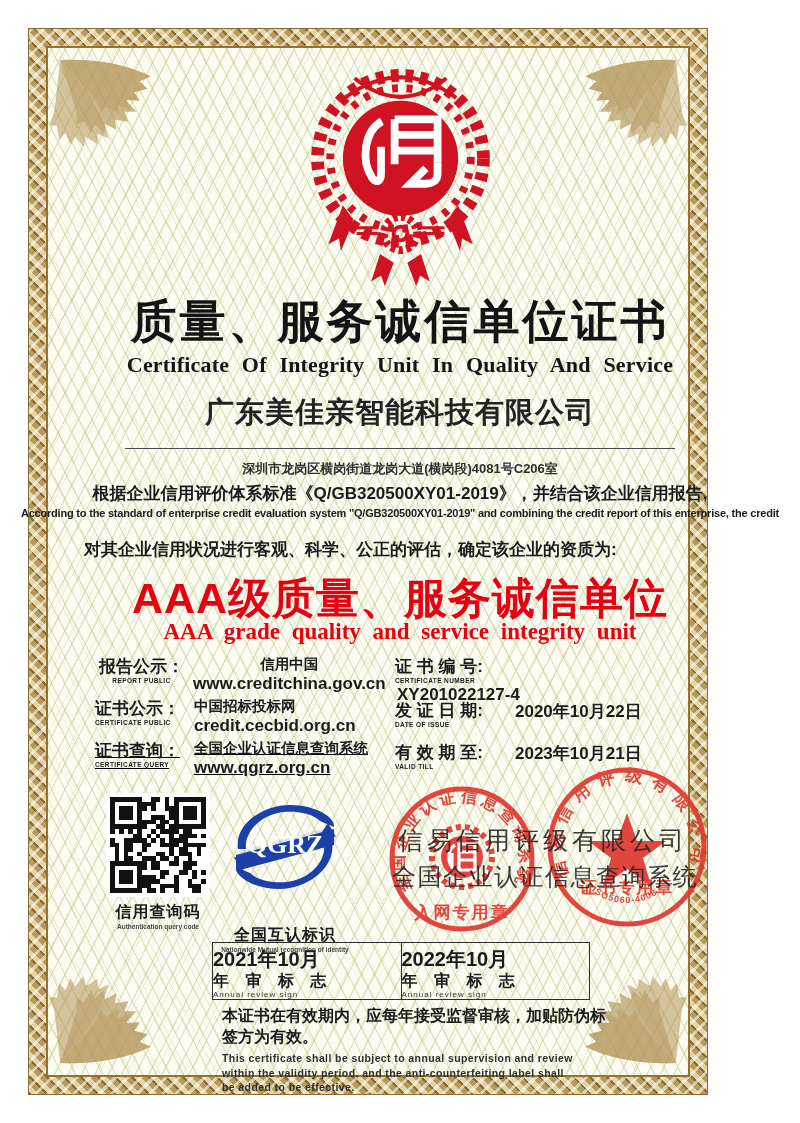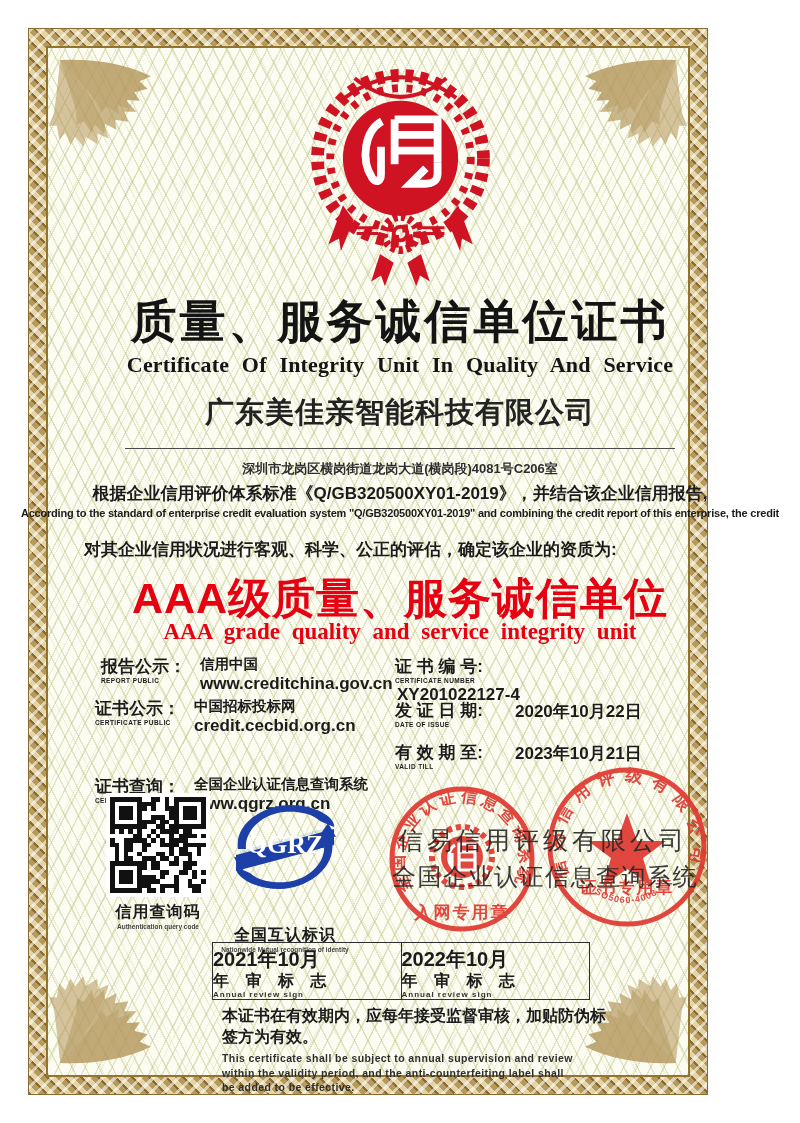--- a/index.html
+++ b/index.html
@@ -64,21 +64,21 @@
   .ov1{left:398px;top:824px;font-size:25px;letter-spacing:4px;}
   .ov2{left:392px;top:861px;font-size:24px;letter-spacing:1.5px;}
 
   .stamp{z-index:5;opacity:.93;}
 
   .review{left:212px;top:942px;width:376px;height:56px;display:flex;border:1.5px solid #2e2e2e;background:rgba(255,255,255,.0);}
   .cell{flex:1;text-align:left;padding-top:3px;}
   .cell + .cell{border-left:1.5px solid #2e2e2e;}
   .cell .d{font-size:20px;font-weight:600;color:#1b1b1b;}
   .cell .c{font-size:16px;font-weight:bold;color:#1b1b1b;letter-spacing:6px;margin-top:-2px;}
-  .cell .e{font-size:8px;font-weight:bold;color:#333;letter-spacing:1px;margin-top:-2px;}
+  .cell .e{font-size:8px;font-weight:normal;color:#333;letter-spacing:1px;margin-top:-2px;}
 
   .note{left:222px;top:1006px;width:390px;}
   .note .cn{font-size:16px;font-weight:bold;color:#1b1b1b;}
   .note .en{font-size:10.5px;font-weight:bold;color:#2e2e2e;line-height:14.5px;letter-spacing:.4px;margin-top:3px;}
 </style>
 </head>
 <body>
 
 <div class="page">
 
@@ -169,41 +169,41 @@
   <div class="abs hline"></div>
   <div class="abs ctr address">深圳市龙岗区横岗街道龙岗大道(横岗段)4081号C206室</div>
 
   <div class="abs ctr p1cn">根据企业信用评价体系标准《Q/GB320500XY01-2019》，并结合该企业信用报告,</div>
   <div class="abs ctr p1en">According to the standard of enterprise credit evaluation system "Q/GB320500XY01-2019" and combining the credit report of this enterprise, the credit</div>
   <div class="abs p2cn">对其企业信用状况进行客观、科学、公正的评估，确定该企业的资质为:</div>
 
   <div class="abs ctr gradecn">AAA级质量、服务诚信单位</div>
   <div class="abs ctr gradeen">AAA grade quality and service integrity unit</div>
 
-  <div class="abs inforow" style="left:101px;top:655px;">
+  <div class="abs inforow" style="left:94px;top:655px;text-align:center;">
     <div class="lab">
         <div class="cn">报告公示：</div>
       <div class="en">REPORT PUBLIC</div>
       </div>
     <div class="val">
         <div class="l1">信用中国</div>
       <div class="l2">www.creditchina.gov.cn</div>
       </div>
   </div>
   <div class="abs inforow" style="left:95px;top:697px;">
     <div class="lab">
         <div class="cn">证书公示：</div>
       <div class="en">CERTIFICATE PUBLIC</div>
       </div>
     <div class="val">
         <div class="l1">中国招标投标网</div>
       <div class="l2">credit.cecbid.org.cn</div>
       </div>
   </div>
-  <div class="abs inforow" style="left:95px;top:775px;">
+  <div class="abs inforow" style="left:95px;top:739px;text-decoration:underline;">
     <div class="lab">
         <div class="cn">证书查询：</div>
       <div class="en">CERTIFICATE QUERY</div>
       </div>
     <div class="val">
         <div class="l1">全国企业认证信息查询系统</div>
       <div class="l2">www.qgrz.org.cn</div>
       </div>
   </div>
 

